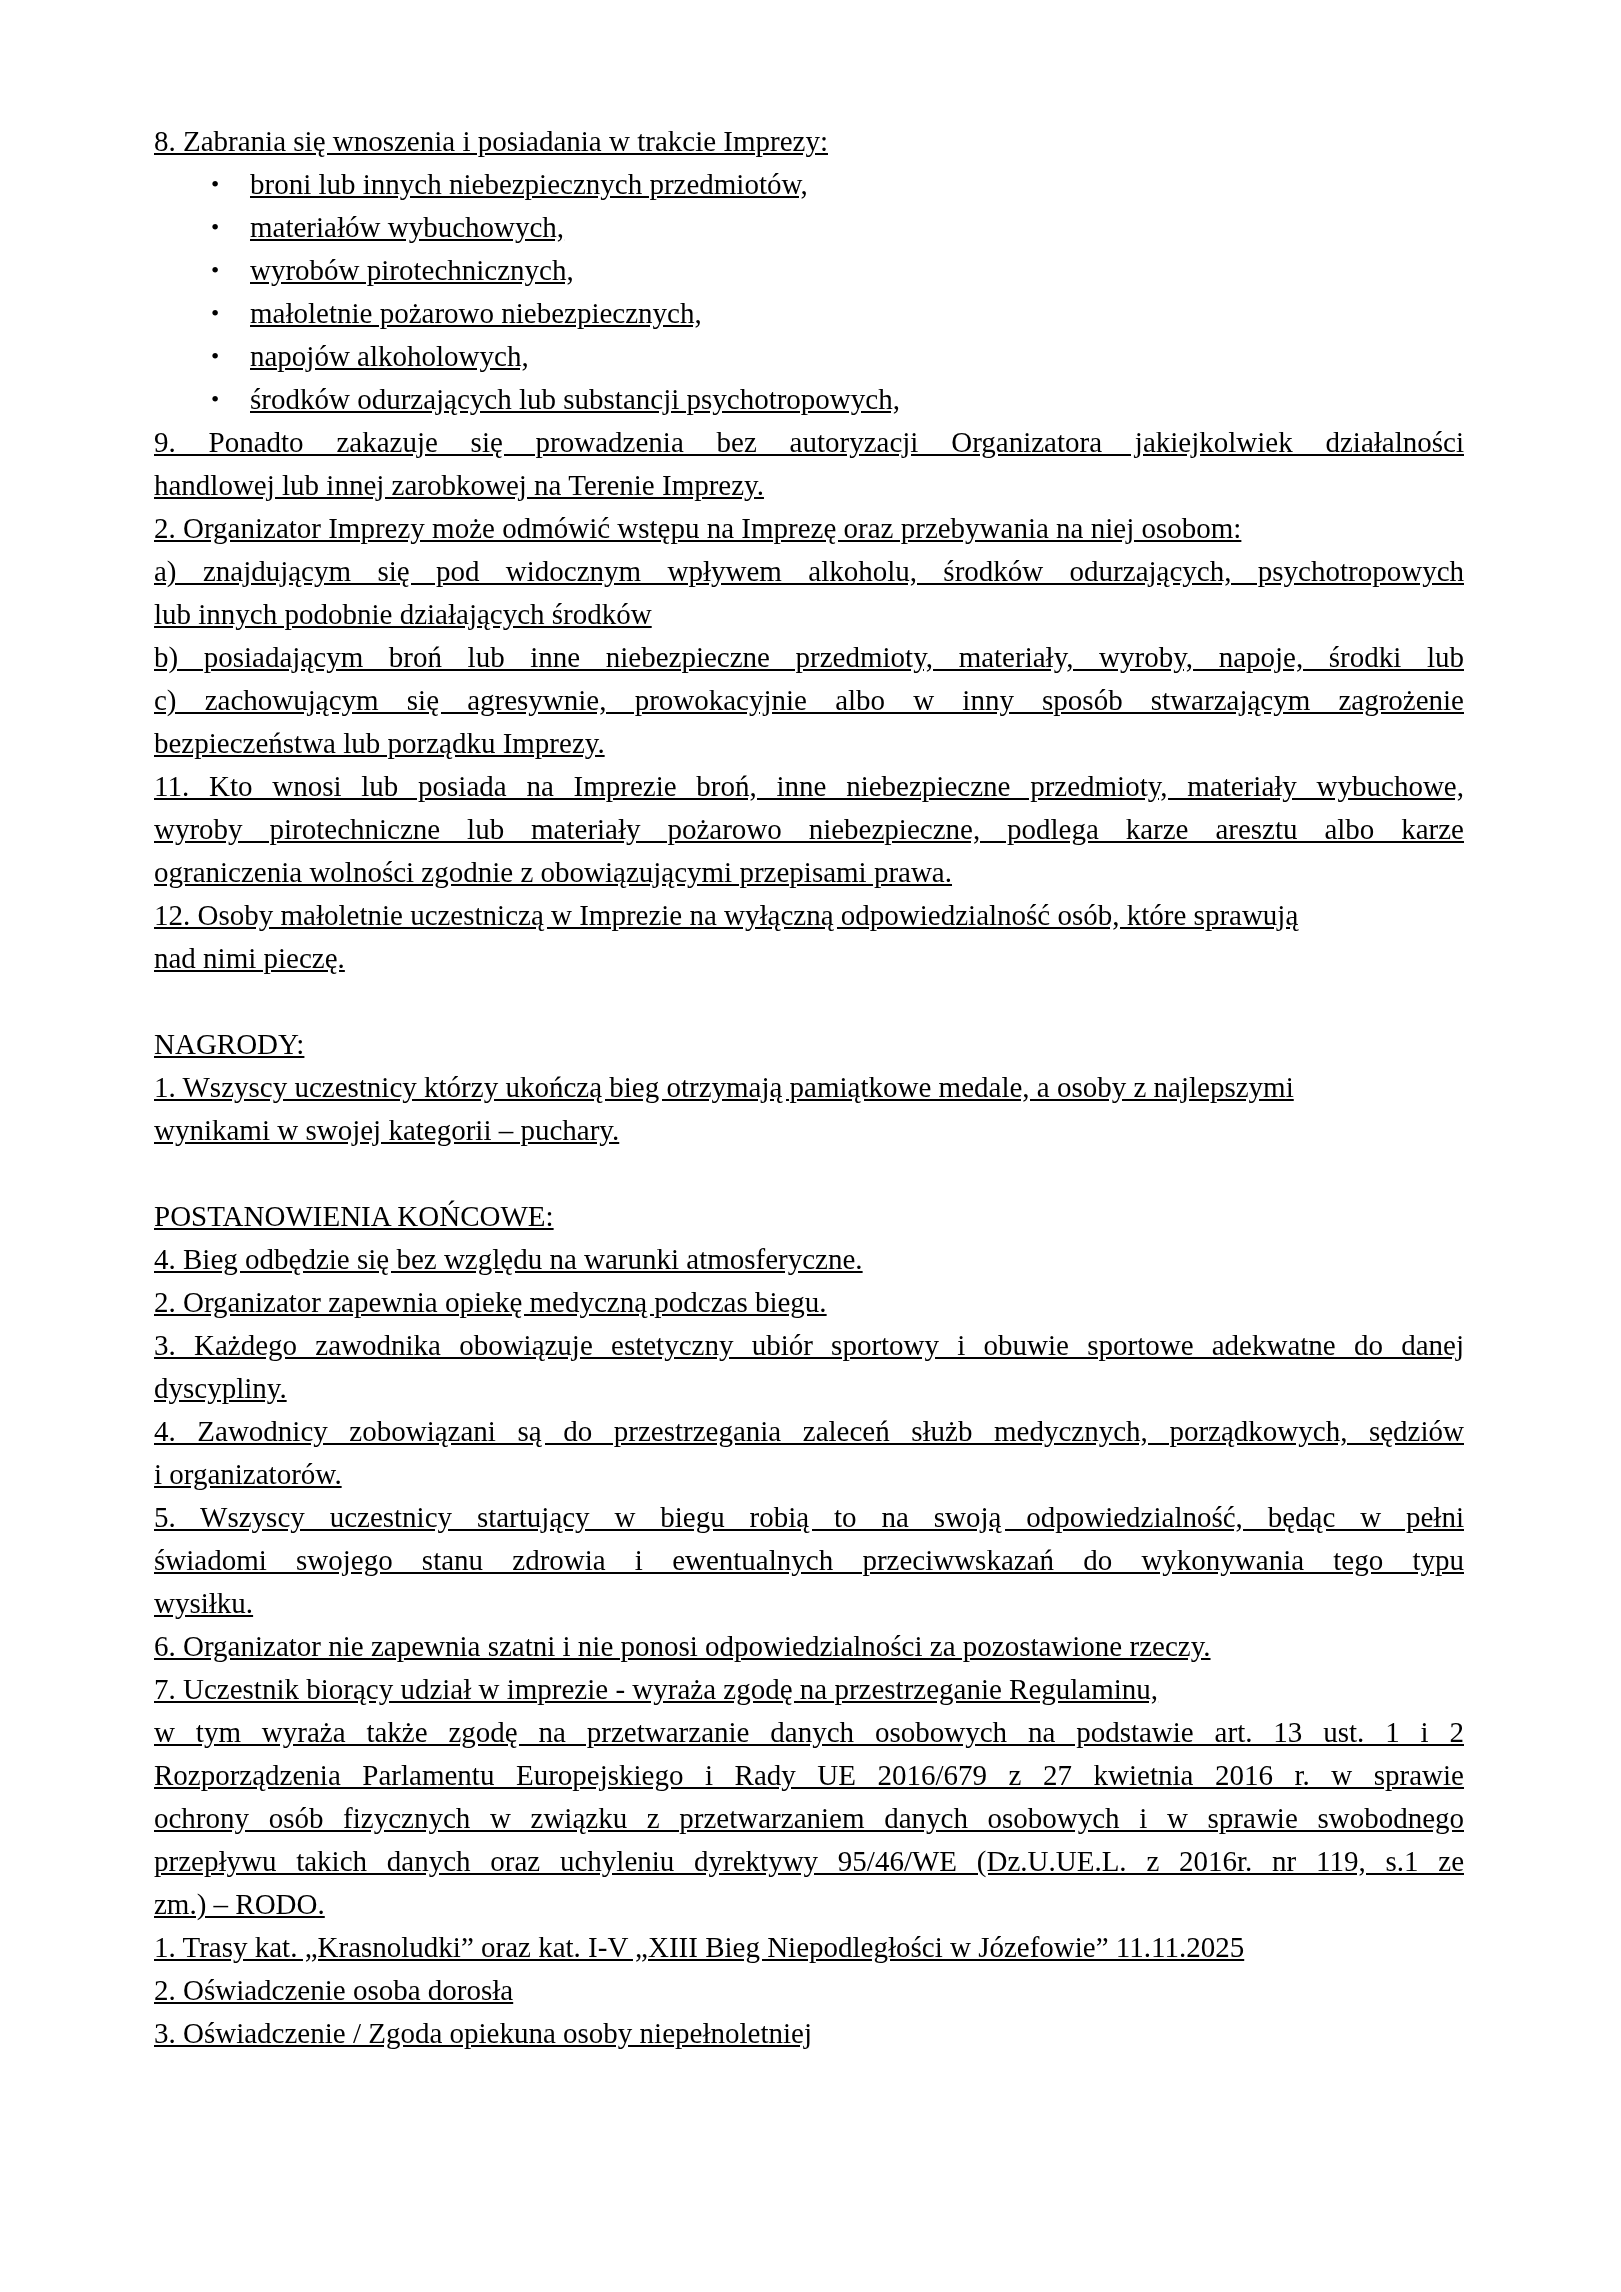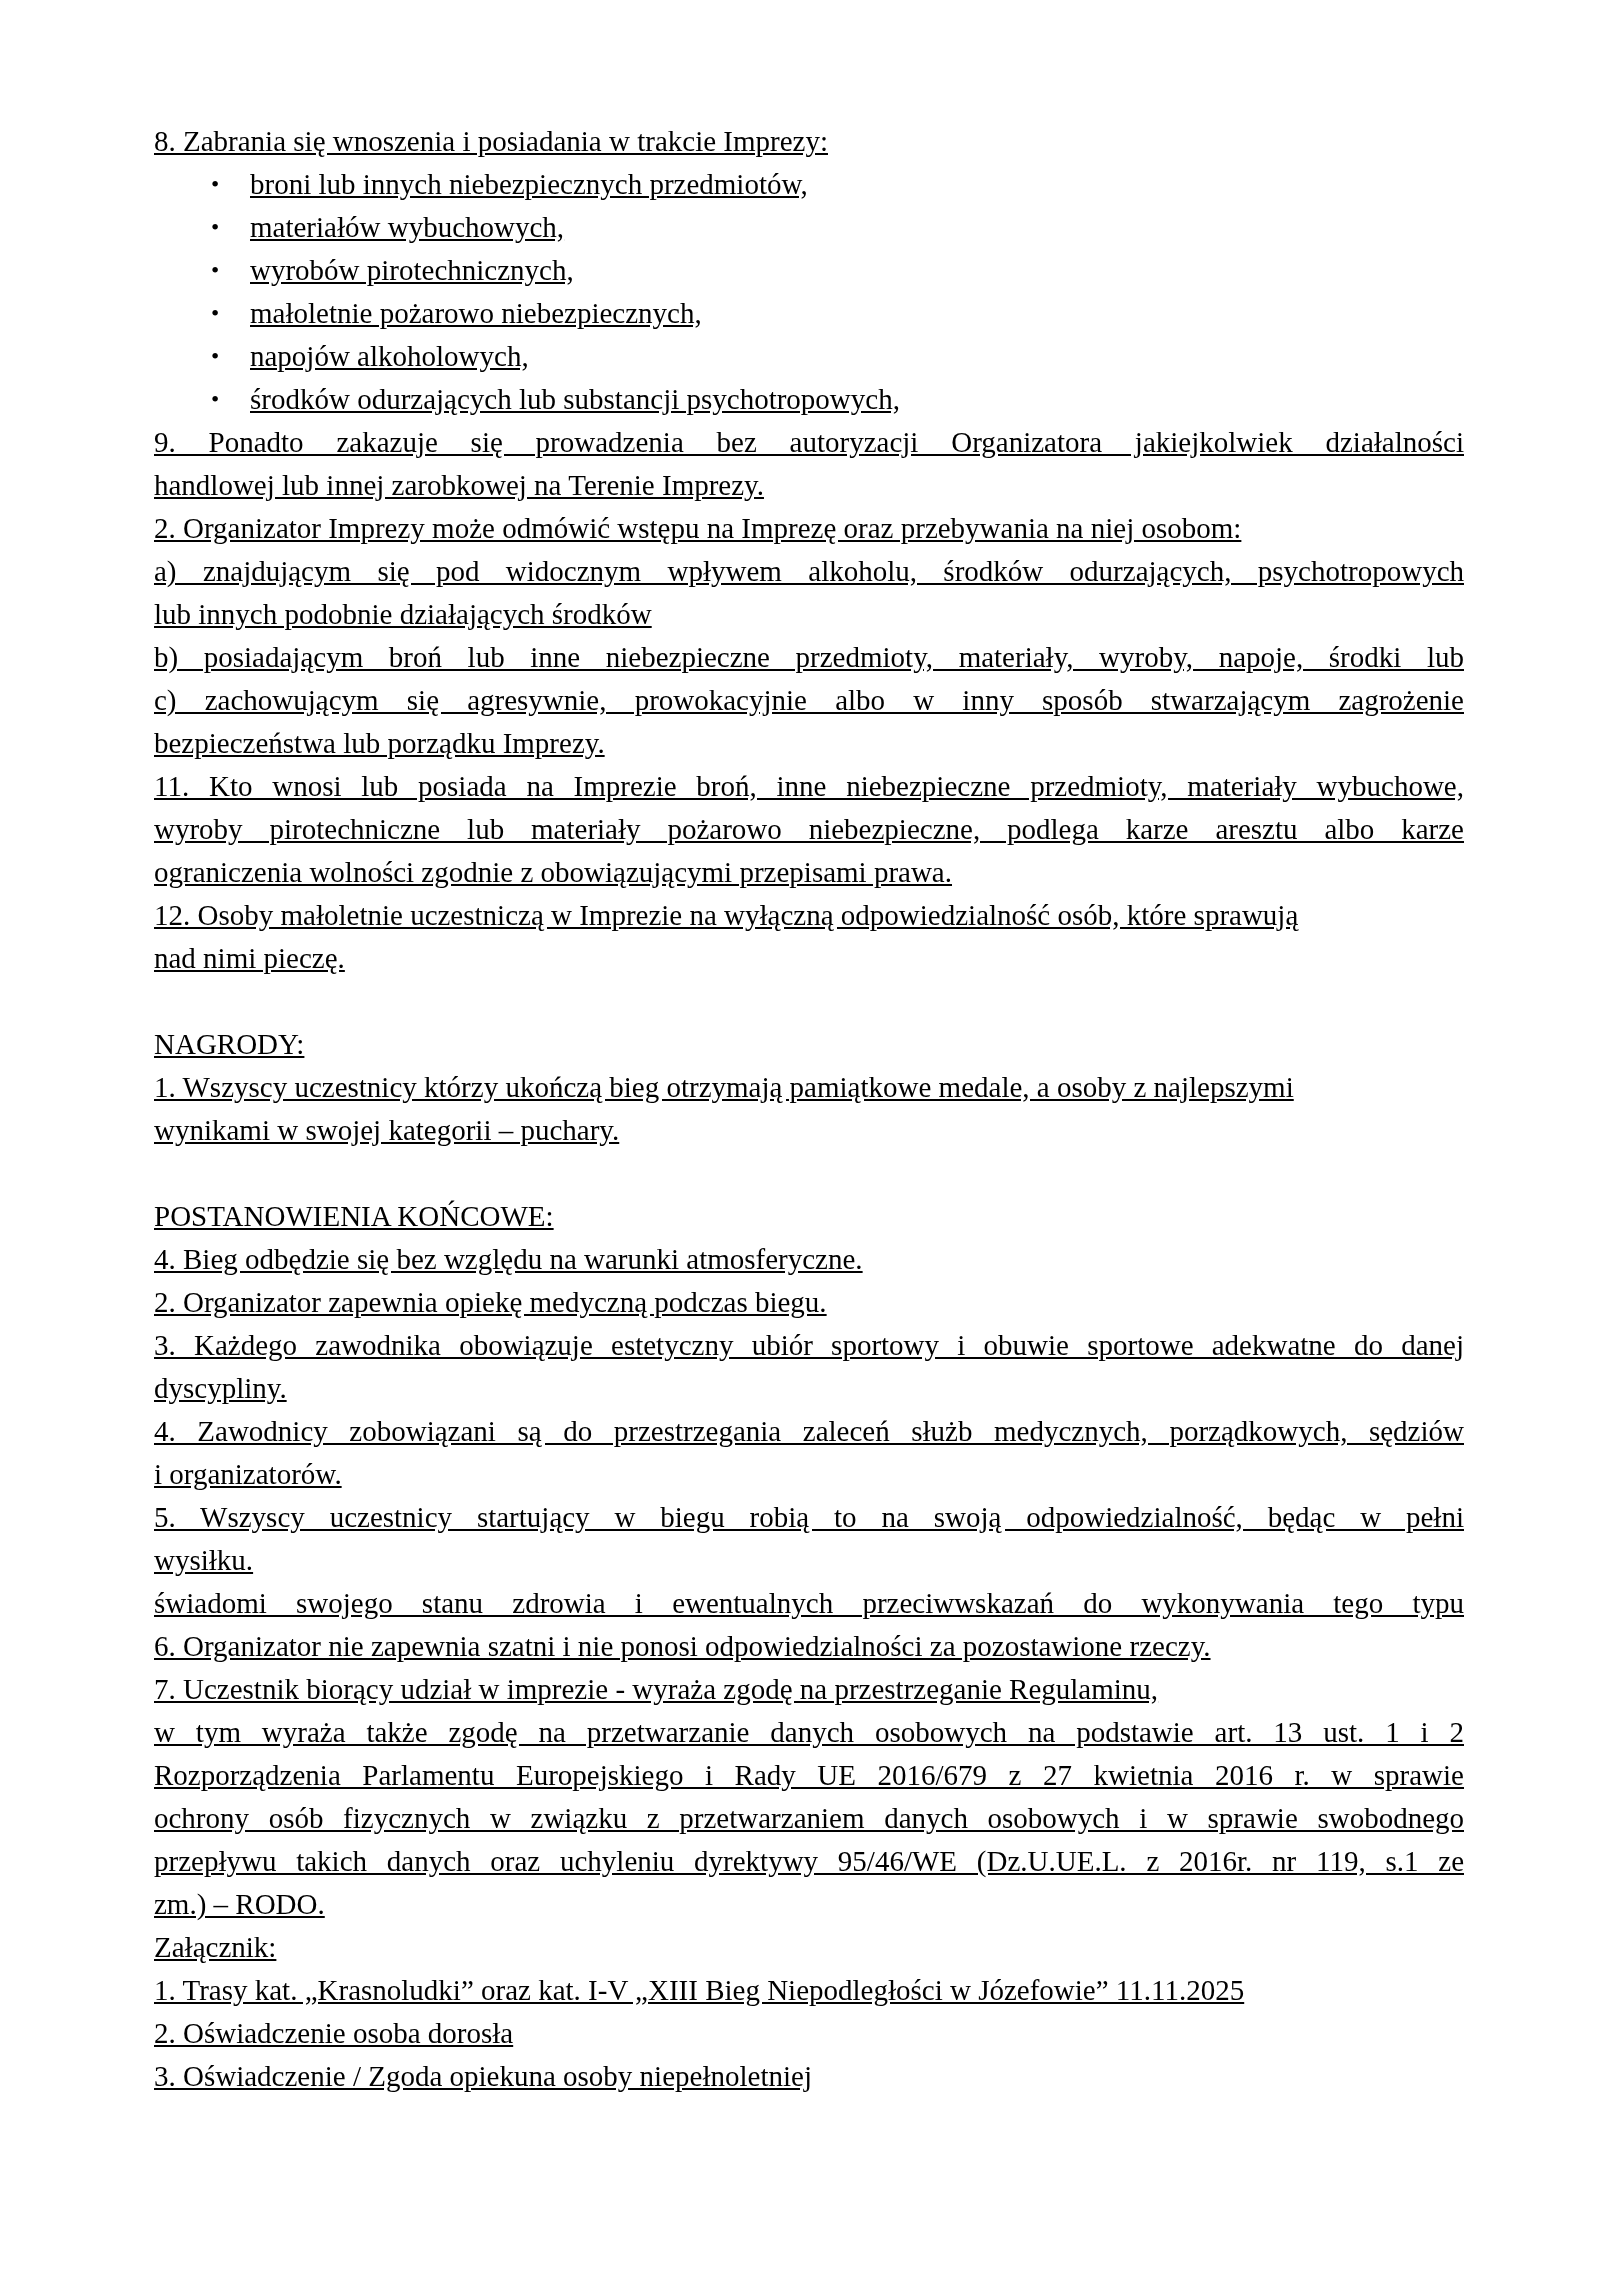--- a/index.html
+++ b/index.html
@@ -102,34 +102,33 @@
   <div>
     <div class="line just">3. Każdego zawodnika obowiązuje estetyczny ubiór sportowy i obuwie sportowe adekwatne do danej</div>
     <div class="line">dyscypliny.</div>
   </div>
   <div>
     <div class="line just">4. Zawodnicy zobowiązani są do przestrzegania zaleceń służb medycznych, porządkowych, sędziów</div>
     <div class="line">i organizatorów.</div>
   </div>
   <div>
     <div class="line just">5. Wszyscy uczestnicy startujący w biegu robią to na swoją odpowiedzialność, będąc w pełni</div>
+    <div class="line just">świadomi swojego stanu zdrowia i ewentualnych przeciwwskazań do wykonywania tego typu</div>
     <div class="line">wysiłku.</div>
-    <div class="line just">świadomi swojego stanu zdrowia i ewentualnych przeciwwskazań do wykonywania tego typu</div>
   </div>
   <div class="line">6. Organizator nie zapewnia szatni i nie ponosi odpowiedzialności za pozostawione rzeczy.</div>
   <div class="line">7. Uczestnik biorący udział w imprezie -  wyraża zgodę na przestrzeganie Regulaminu,</div>
   <div>
     <div class="line just">w tym wyraża także zgodę na przetwarzanie danych osobowych na podstawie art. 13 ust. 1 i 2</div>
     <div class="line just">Rozporządzenia Parlamentu Europejskiego i Rady UE 2016/679 z 27 kwietnia 2016 r. w sprawie</div>
     <div class="line just">ochrony osób fizycznych w związku z przetwarzaniem danych osobowych i w sprawie swobodnego</div>
     <div class="line just">przepływu takich danych oraz uchyleniu dyrektywy 95/46/WE (Dz.U.UE.L. z 2016r. nr 119, s.1 ze</div>
     <div class="line">zm.) – RODO.</div>
   </div>
 
-  <div class="line">Załącznik:</div>
   <div>
     <div class="line">1. Trasy kat. „Krasnoludki” oraz kat. I-V „XIII Bieg Niepodległości w Józefowie” 11.11.2025</div>
     <div class="line">2. Oświadczenie osoba dorosła</div>
     <div class="line">3. Oświadczenie / Zgoda opiekuna osoby niepełnoletniej</div>
   </div>
 
 </div>
 
 
 </body></html>

